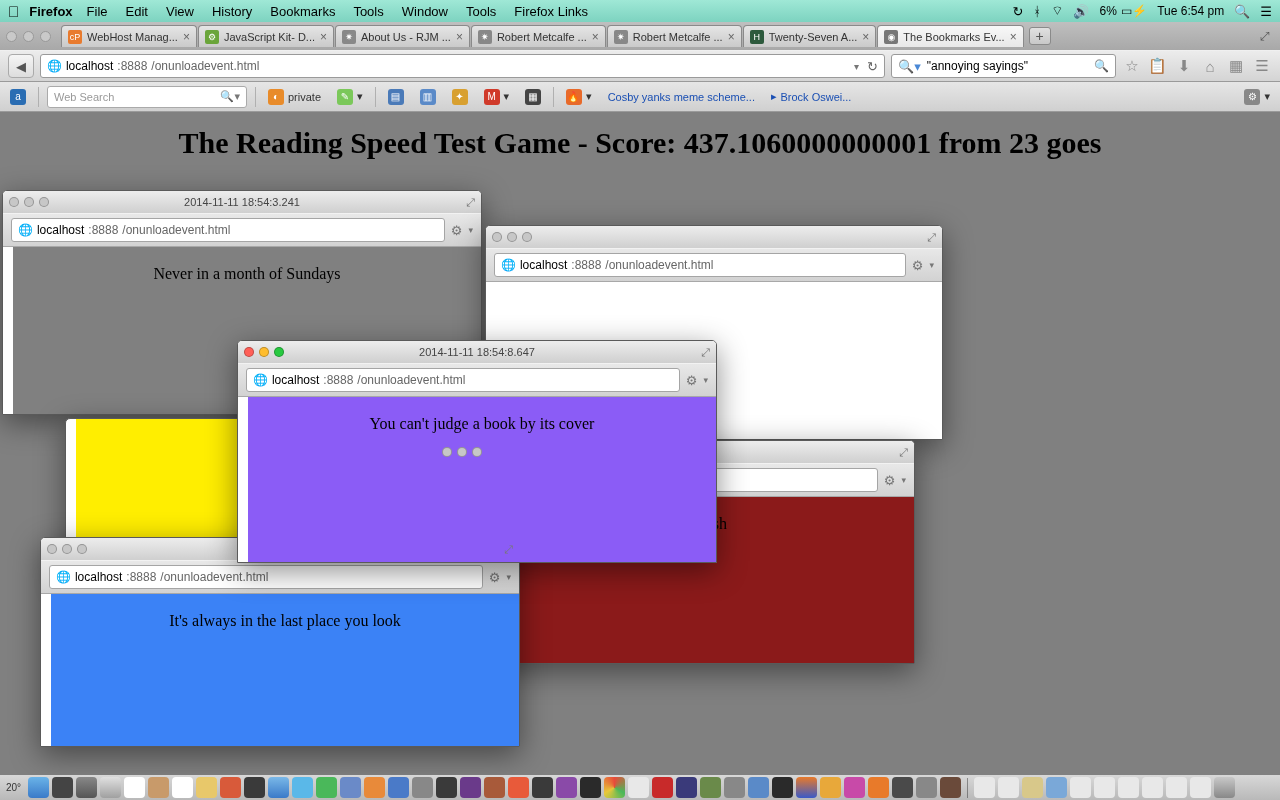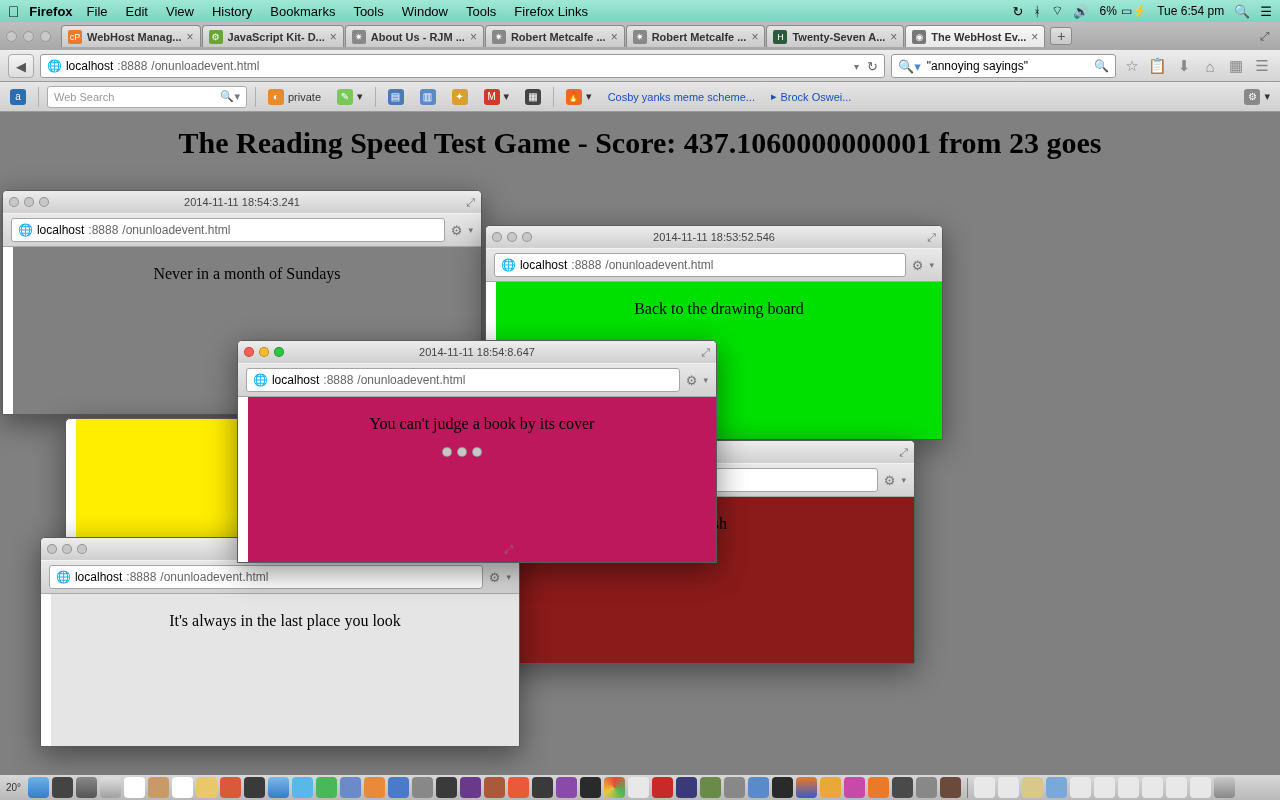--- a/index.html
+++ b/index.html
@@ -15,21 +15,21 @@
 .menubar .ico{font-size:13px;}
 
 
 .ffwin{position:absolute;top:22px;left:0;right:0;bottom:25px;background:#8a8a8a;}
 .ff-tabstrip{height:28px;background:linear-gradient(#bfbfbf,#a8a8a8);display:flex;align-items:center;padding:0 6px;gap:0;}
 .traffic{display:flex;gap:6px;margin-right:10px;}
 .traffic span{width:11px;height:11px;border-radius:50%;background:#c9c9c9;border:1px solid #999;}
 .tab{height:22px;background:linear-gradient(#e5e5e5,#cacaca);border:1px solid #8a8a8a;border-bottom:none;border-radius:4px 4px 0 0;display:flex;align-items:center;padding:0 6px;font-size:11px;color:#333;min-width:0;max-width:160px;gap:5px;margin-right:1px;}
 .tab.active{background:linear-gradient(#f8f8f8,#e8e8e8);}
 .tab .favicon{width:14px;height:14px;flex:0 0 14px;background:#777;border-radius:2px;display:flex;align-items:center;justify-content:center;font-size:9px;color:#fff;}
-.tab .tl{flex:1;white-space:nowrap;overflow:hidden;text-overflow:ellipsis;font-weight:bold;}
+.tab .tl{flex:1;white-space:nowrap;overflow:hidden;text-overflow:ellipsis;}
 .tab .tx{color:#666;font-size:12px;cursor:pointer;}
 .newtab{width:22px;height:18px;background:linear-gradient(#e0e0e0,#c8c8c8);border:1px solid #8a8a8a;border-radius:3px;margin-left:4px;display:flex;align-items:center;justify-content:center;font-size:14px;color:#555;}
 .tabstrip-right{margin-left:auto;display:flex;gap:6px;}
 .tabstrip-right span{width:14px;height:14px;color:#555;font-size:12px;}
 
 .ff-navbar{height:32px;background:linear-gradient(#ececec,#d4d4d4);border-top:1px solid #f0f0f0;border-bottom:1px solid #9a9a9a;display:flex;align-items:center;padding:0 8px;gap:6px;}
 .navbtn{width:26px;height:24px;border:1px solid #aaa;border-radius:4px;background:linear-gradient(#f5f5f5,#ddd);display:flex;align-items:center;justify-content:center;color:#555;font-size:13px;}
 .urlbar{flex:1;height:24px;background:#fff;border:1px solid #9a9a9a;border-radius:3px;display:flex;align-items:center;padding:0 6px;font-size:12px;gap:4px;}
 .urlbar .globe{color:#888;font-size:12px;}
 .urlbar .host{color:#000;}
@@ -143,21 +143,21 @@
           <span class="tl">Robert Metcalfe ...</span>
           <span class="tx">×</span>
         </div>
         <div class="tab">
           <span class="favicon" style="background:#2d5a3d">H</span>
           <span class="tl">Twenty-Seven A...</span>
           <span class="tx">×</span>
         </div>
         <div class="tab active">
           <span class="favicon" style="background:#777">◉</span>
-          <span class="tl">The WebHost Ev...</span>
+          <span class="tl">The Bookmarks Ev...</span>
           <span class="tx">×</span>
         </div>
       </div>
     <div class="newtab">+</div>
     <div class="tabstrip-right">
       <span>⤢</span>
     </div>
   </div>
 
   <div class="ff-navbar">
@@ -249,34 +249,32 @@
       </div>
       <div class="p-body" style="position:absolute;top:56px;left:0;right:0;bottom:0;background:#808080">Never in a month of Sundays</div>
     </div>
     <div class="popup" style="left: 485px; top: 225px; width: 458px; height: 215px;">
       <div class="p-titlebar">
         <div class="pt-traffic grey">
           <span></span>
           <span></span>
           <span></span>
         </div>
-        <span class="tl">2014-11-11 18:53:52.546</span>
         <span class="exp">⤢</span>
       </div>
       <div class="p-nav">
         <div class="p-url">
           <span class="globe">🌐</span>
           <span class="host">localhost</span>
           <span class="path">:8888</span>
           <span class="path">/onunloadevent.html</span>
         </div>
         <span class="plug">⚙</span>
         <span class="dd">▾</span>
       </div>
-      <div class="p-body" style="position:absolute;top:56px;left:0;right:0;bottom:0;background:#00e000">Back to the drawing board</div>
     </div>
     <div class="popup" style="left: 65px; top: 418px; width: 478px; height: 162px;">
       <div class="p-body" style="position:absolute;top:0px;left:0;right:0;bottom:0;background:#ffee00">To</div>
     </div>
     <div class="popup" style="left: 435px; top: 440px; width: 480px; height: 224px;">
       <div class="p-titlebar">
         <div class="pt-traffic grey">
           <span></span>
           <span></span>
           <span></span>
@@ -309,21 +307,21 @@
       <div class="p-nav">
         <div class="p-url">
           <span class="globe">🌐</span>
           <span class="host">localhost</span>
           <span class="path">:8888</span>
           <span class="path">/onunloadevent.html</span>
         </div>
         <span class="plug">⚙</span>
         <span class="dd">▾</span>
       </div>
-      <div class="p-body" style="position:absolute;top:56px;left:0;right:0;bottom:0;background:#e5e5e5">It's always in the last place you look</div>
+      <div class="p-body" style="position:absolute;top:56px;left:0;right:0;bottom:0;background:#3b82f6">It's always in the last place you look</div>
     </div>
     <div class="popup" style="left: 237px; top: 340px; width: 480px; height: 223px;">
       <div class="p-titlebar">
         <div class="pt-traffic color">
           <span class="c1"></span>
           <span class="c2"></span>
           <span class="c3"></span>
         </div>
         <span class="tl">2014-11-11 18:54:8.647</span>
         <span class="exp">⤢</span>
@@ -331,21 +329,21 @@
       <div class="p-nav">
         <div class="p-url">
           <span class="globe">🌐</span>
           <span class="host">localhost</span>
           <span class="path">:8888</span>
           <span class="path">/onunloadevent.html</span>
         </div>
         <span class="plug">⚙</span>
         <span class="dd">▾</span>
       </div>
-      <div class="p-body" style="position:absolute;top:56px;left:0;right:0;bottom:0;background:#be185d">You can't judge a book by its cover</div>
+      <div class="p-body" style="position:absolute;top:56px;left:0;right:0;bottom:0;background:#8b5cf6">You can't judge a book by its cover</div>
     </div>
   </div>
 
 <div class="dock">
   <span class="temp">20°</span>
   <div class="di" style="background:linear-gradient(#6ab3e8,#3a7ac8)"></div>
   <div class="di" style="background:#444"></div>
   <div class="di" style="background:linear-gradient(#888,#555)"></div>
   <div class="di" style="background:linear-gradient(#e0e0e0,#a0a0a0)"></div>
   <div class="di" style="background:#fff"></div>

